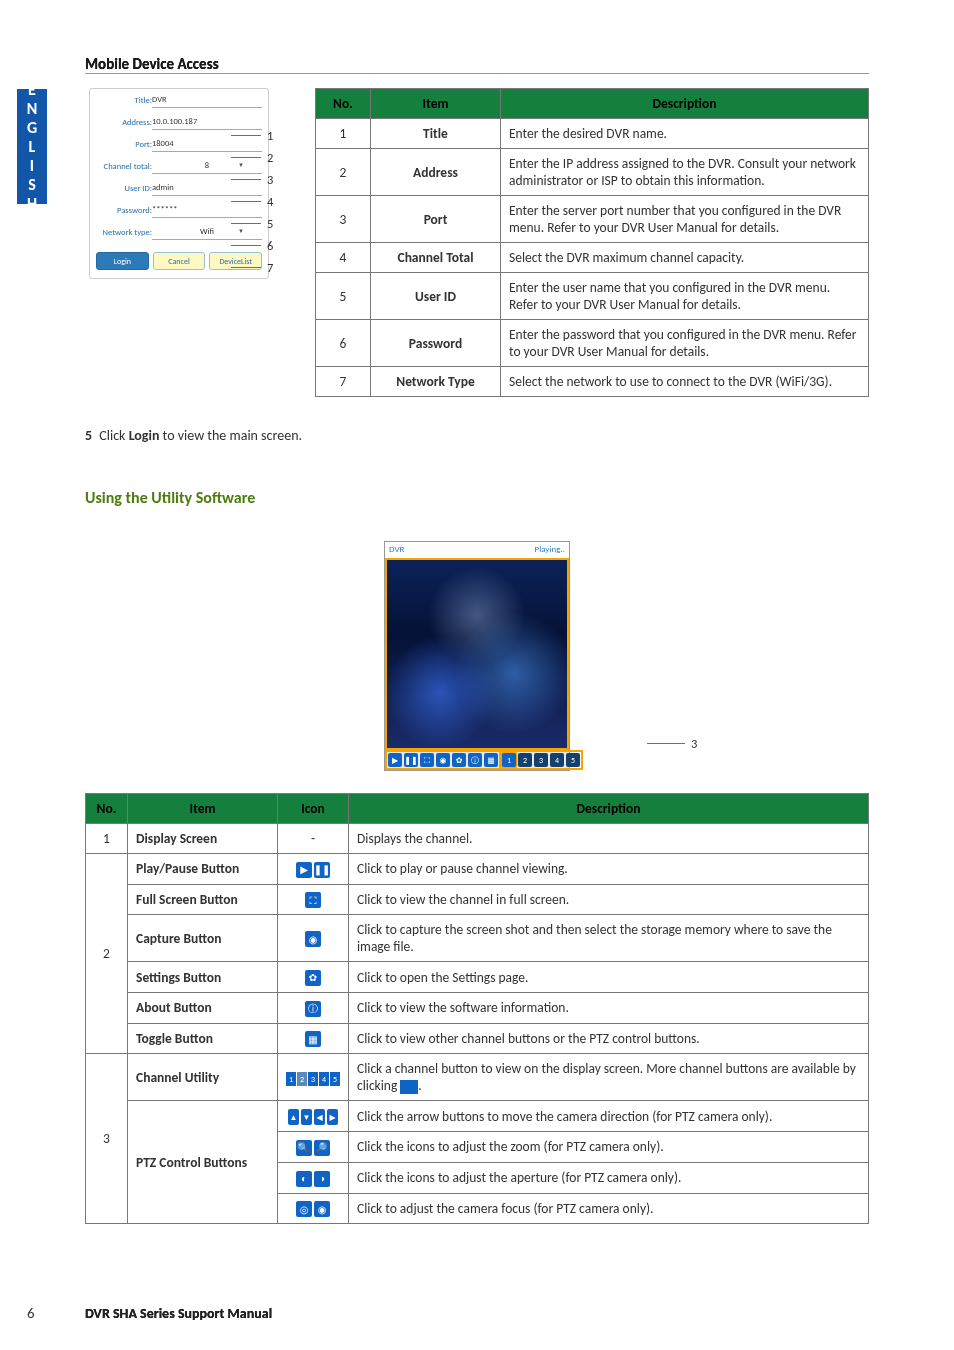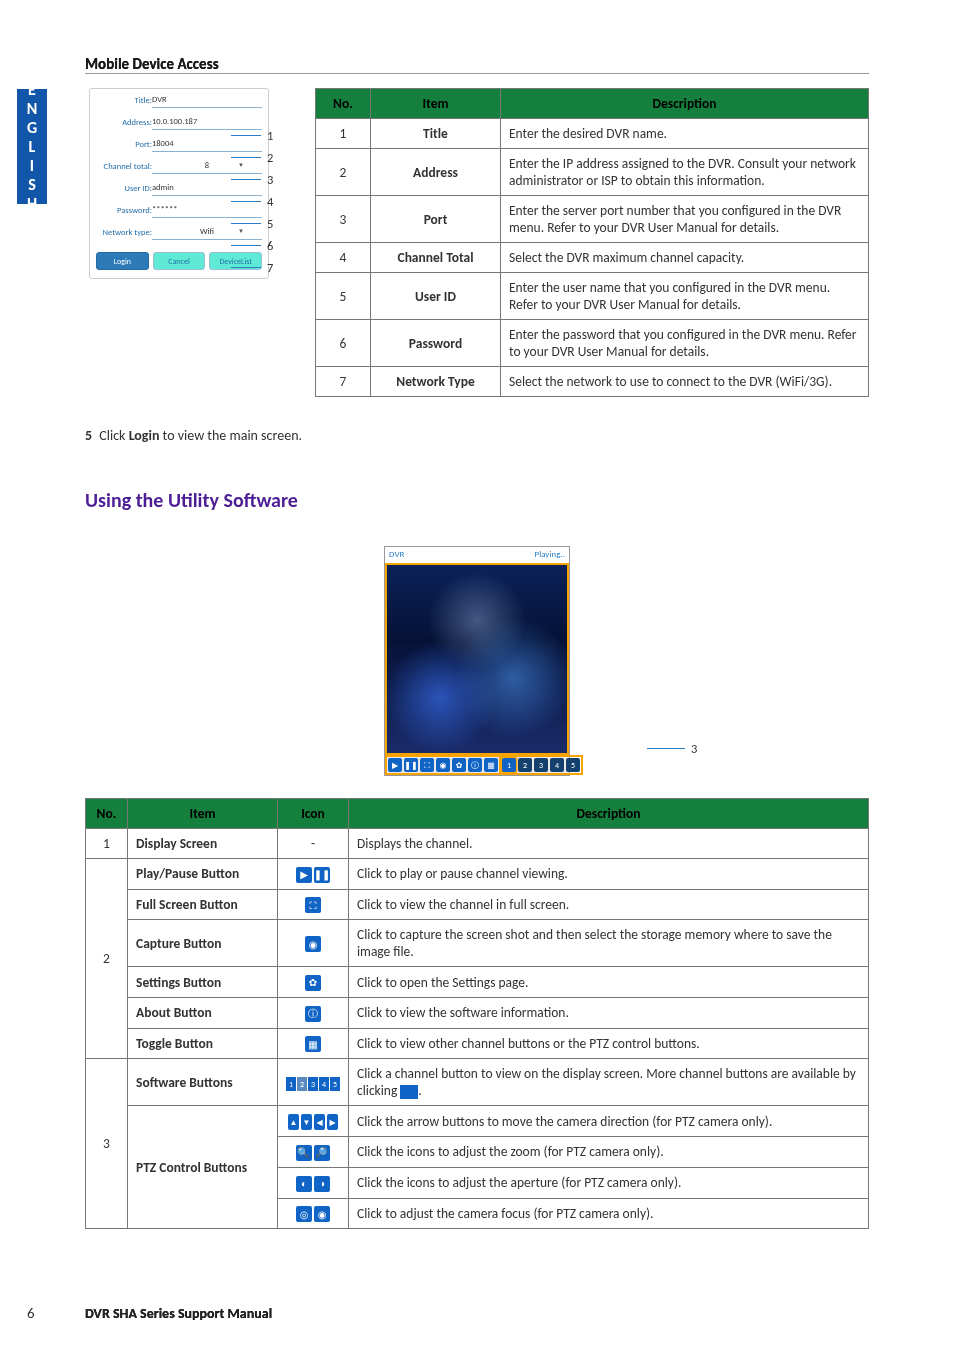--- a/index.html
+++ b/index.html
@@ -77,21 +77,21 @@
   }
   .setting-row .val.sel { justify-content: center; position: relative; }
   .setting-row .val.sel::after {
     content: "▼"; font-size: 6px; position: absolute; right: 18px; color: #555;
   }
   .setting-buttons { display: flex; gap: 4px; margin-top: 10px; }
   .setting-buttons div {
     flex: 1;
     border: 1px solid #9bbdd6;
     border-radius: 3px;
-    background: #5eead4;
+    background: #fef9c3;
     text-align: center;
     font-size: 8px;
     color: #266fa9;
     padding: 3px 2px;
   }
   .setting-buttons div:first-child { background: #2c7bb8; color: #fff; border-color: #2469a0; }
   .callout-col {
     width: 40px;
     position: relative;
     flex-shrink: 0;
@@ -131,23 +131,23 @@
   table.doc td.num { text-align: center; }
   table.doc td.itm { text-align: center; font-weight: bold; }
   table.doc td.ico { text-align: center; }
   .step {
     margin-top: 30px;
     margin-bottom: 44px;
   }
   .step b { font-weight: bold; }
   .step .num { font-weight: bold; margin-right: 4px; }
   h2.subhead {
-    font-size: 20px;
+    font-size: 16px;
     font-weight: bold;
-    color: #4c1d95;
+    color: #4d7c0f;
     margin-bottom: 14px;
   }
   .fig2 {
     display: flex;
     justify-content: center;
     align-items: flex-end;
     gap: 8px;
     margin-bottom: 22px;
     position: relative;
     height: 250px;
@@ -492,21 +492,21 @@
           <td class="ico"><span class="ico-sq" style="background:#0f64c6;">ⓘ</span></td>
           <td>Click to view the software information.</td>
         </tr>
         <tr>
           <td class="itm" style="text-align:left;">Toggle Button</td>
           <td class="ico"><span class="ico-sq">▦</span></td>
           <td>Click to view other channel buttons or the PTZ control buttons.</td>
         </tr>
         <tr>
           <td class="num" rowspan="5">3</td>
-          <td class="itm" style="text-align:left;">Software Buttons</td>
+          <td class="itm" style="text-align:left;">Channel Utility</td>
           <td class="ico"><span class="ico-chan-set">
                 <span>1</span>
                 <span class="dim">2</span>
                 <span>3</span>
                 <span>4</span>
                 <span>5</span>
               </span></td>
           <td><span>Click a channel button to view on the display screen. More channel buttons are available by clicking </span><span class="mini-ico"></span><span>.</span></td>
         </tr>
         <tr>

